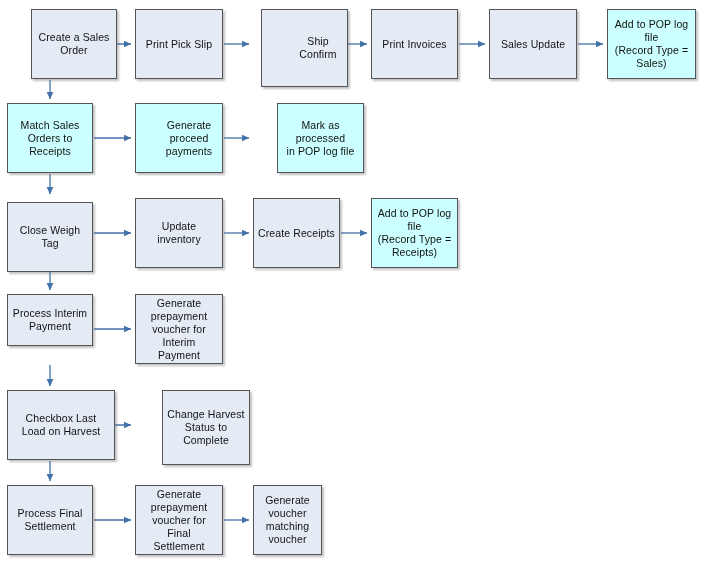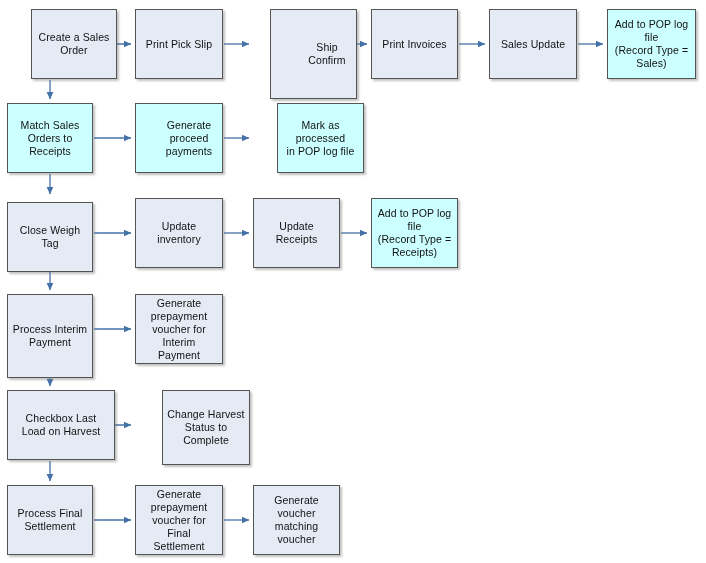--- a/index.html
+++ b/index.html
@@ -84,21 +84,21 @@
       </g>
   </svg>
   <div id="nodes-group">
       <div class="node fill-blue" style="left: 7px; top: 9px; width: 86px; height: 70px; margin-left: 24px;">
         <span class="node-label">Create a Sales
 Order</span>
       </div>
       <div class="node fill-blue" style="left: 135px; top: 9px; width: 88px; height: 70px;">
         <span class="node-label">Print Pick Slip</span>
       </div>
-      <div class="node fill-blue" style="left: 270px; top: 9px; width: 87px; height: 90px; padding-left: 27px;">
+      <div class="node fill-blue" style="left: 261px; top: 9px; width: 87px; height: 78px; padding-left: 27px;">
         <span class="node-label">Ship Confirm</span>
       </div>
       <div class="node fill-blue" style="left: 371px; top: 9px; width: 87px; height: 70px;">
         <span class="node-label">Print Invoices</span>
       </div>
       <div class="node fill-blue" style="left: 489px; top: 9px; width: 88px; height: 70px;">
         <span class="node-label">Sales Update</span>
       </div>
       <div class="node fill-cyan" style="left: 607px; top: 9px; width: 89px; height: 70px;">
         <span class="node-label">Add to POP log file
@@ -117,28 +117,28 @@
         <span class="node-label">Mark as processed
 in POP log file</span>
       </div>
       <div class="node fill-blue" style="left: 7px; top: 202px; width: 86px; height: 70px;">
         <span class="node-label">Close Weigh Tag</span>
       </div>
       <div class="node fill-blue" style="left: 135px; top: 198px; width: 88px; height: 70px;">
         <span class="node-label">Update inventory</span>
       </div>
       <div class="node fill-blue" style="left: 253px; top: 198px; width: 87px; height: 70px;">
-        <span class="node-label">Update Receipts</span>
+        <span class="node-label">Create Receipts</span>
       </div>
       <div class="node fill-cyan" style="left: 371px; top: 198px; width: 87px; height: 70px;">
         <span class="node-label">Add to POP log file
 (Record Type =
 Receipts)</span>
       </div>
-      <div class="node fill-blue" style="left: 7px; top: 294px; width: 86px; height: 84px;">
+      <div class="node fill-blue" style="left: 7px; top: 294px; width: 86px; height: 52px;">
         <span class="node-label">Process Interim
 Payment</span>
       </div>
       <div class="node fill-blue" style="left: 135px; top: 294px; width: 88px; height: 70px;">
         <span class="node-label">Generate
 prepayment
 voucher for Interim
 Payment</span>
       </div>
       <div class="node fill-blue" style="left: 7px; top: 390px; width: 108px; height: 70px;">
@@ -153,18 +153,18 @@
       <div class="node fill-blue" style="left: 7px; top: 485px; width: 86px; height: 70px;">
         <span class="node-label">Process Final
 Settlement</span>
       </div>
       <div class="node fill-blue" style="left: 135px; top: 485px; width: 88px; height: 70px;">
         <span class="node-label">Generate
 prepayment
 voucher for Final
 Settlement</span>
       </div>
-      <div class="node fill-blue" style="left: 253px; top: 485px; width: 87px; height: 70px;">
+      <div class="node fill-blue" style="left: 253px; top: 485px; width: 69px; height: 70px;">
         <span class="node-label">Generate voucher
 matching voucher</span>
       </div>
     </div>
 </div>
 
 </body></html>

